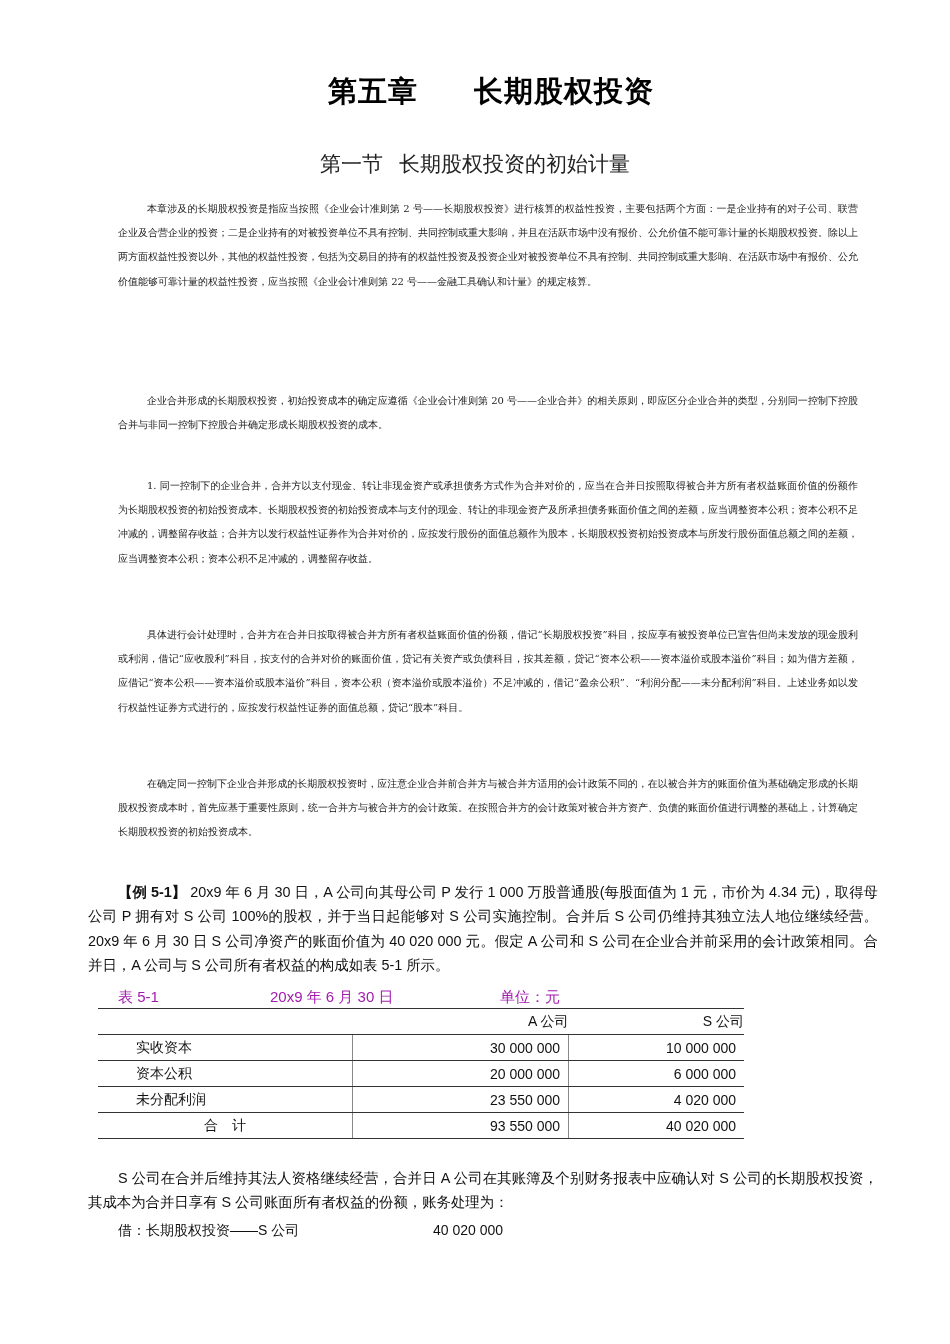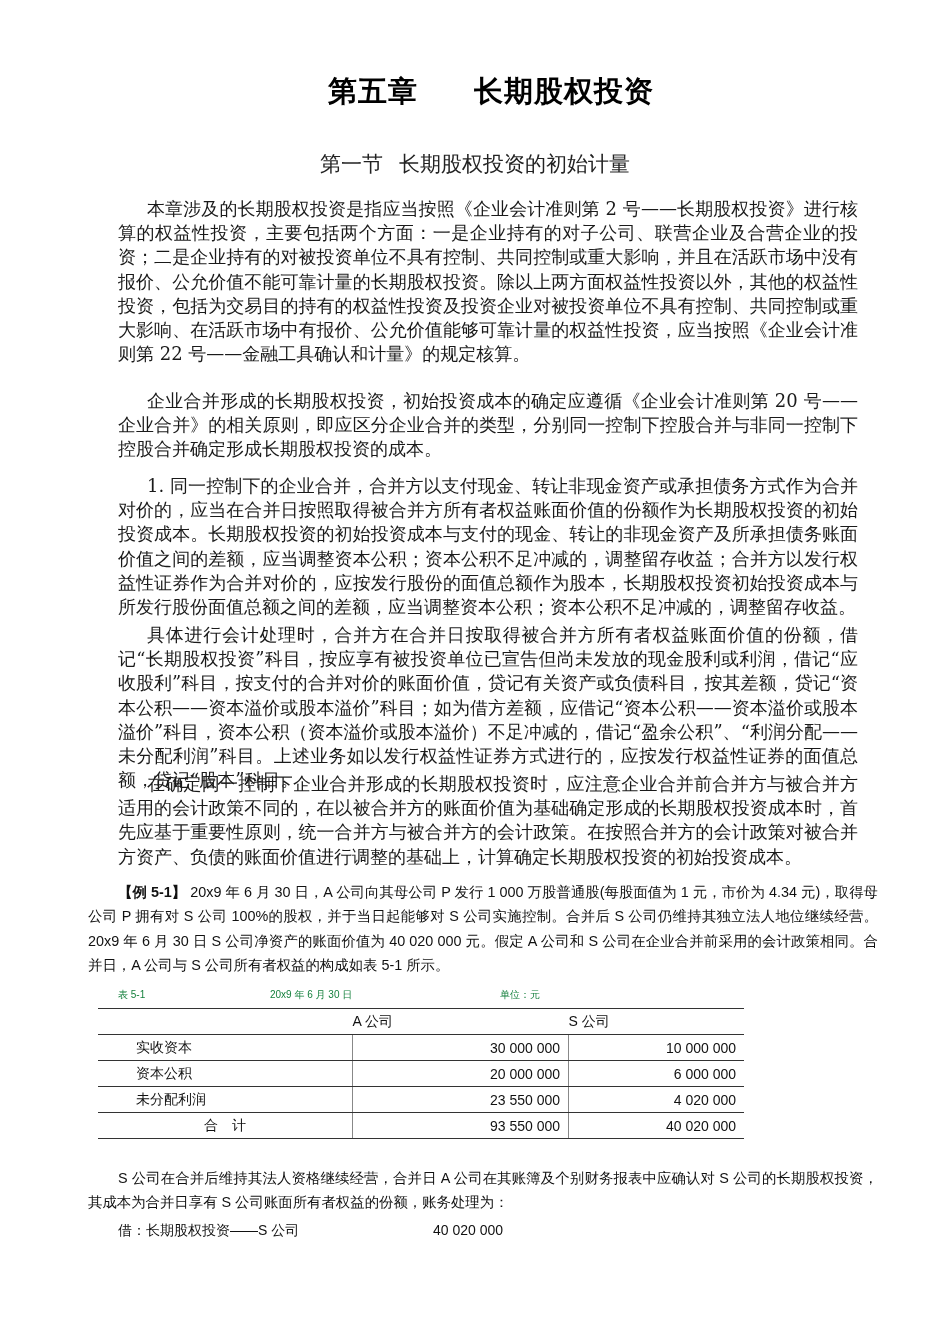--- a/index.html
+++ b/index.html
@@ -12,48 +12,48 @@
   }
   .chapter-title .gap { display: inline-block; width: 56px; }
   .section-title {
     position: absolute; top: 150px; left: 0; width: 950px; text-align: center;
     font-family: "DejaVu Serif", "Liberation Serif", serif;
     font-size: 21px; color: #222;
   }
   .section-title .gap { display: inline-block; width: 16px; }
   .para { position: absolute; left: 118px; width: 740px; margin: 0;
     font-family: "DejaVu Serif", "Liberation Serif", serif;
-    font-size: 18px; line-height: 24.2px; color: #1a1a1a; text-align: justify;
+    font-size: 10px; line-height: 24.2px; color: #1a1a1a; text-align: justify;
     text-indent: 29px; }
   .heading-1 {
     position: absolute; top: 354px; left: 130px;
     font-family: "DejaVu Sans", "Liberation Sans", sans-serif; font-weight: bold;
     font-size: 17px; color: #000;
   }
   .sans-para {
     position: absolute; left: 88px; width: 790px; margin: 0;
     font-family: "Liberation Sans", "DejaVu Sans", sans-serif;
     font-size: 14.4px; line-height: 24.4px; color: #111; text-indent: 30px; text-align: justify;
   }
   .example-label { font-weight: bold; }
   .table-caption {
     position: absolute; top: 988px; left: 118px; width: 500px; height: 20px;
-    font-family: "Liberation Sans", "DejaVu Sans", sans-serif; font-size: 10px; color: #15803d;
+    font-family: "Liberation Sans", "DejaVu Sans", sans-serif; font-size: 15px; color: #a21caf;
   }
   .table-caption span { position: absolute; top: 0; white-space: nowrap; }
   table.equity {
     position: absolute; top: 1008px; left: 98px; width: 646px;
     border-collapse: collapse;
     font-family: "Liberation Sans", "DejaVu Sans", sans-serif; font-size: 14px; color: #111;
   }
   table.equity td, table.equity th {
     height: 25px; padding: 0; border-top: 1px solid #333; border-bottom: 1px solid #333;
     font-weight: normal;
   }
-  table.equity th { text-align: left; }
+  table.equity th { text-align: right; }
   table.equity td.label { width: 216px; padding-left: 38px; text-align: left; border-right: 1px solid #888; }
   table.equity td.label.total { text-align: center; padding-left: 0; letter-spacing: 0; }
   table.equity td.num { text-align: right; padding-right: 8px; }
   table.equity td.num.a { width: 207px; border-right: 1px solid #888; }
   table.equity th.blank { width: 216px; }
   .journal {
     position: absolute; top: 1222px; left: 118px; height: 20px;
     font-family: "Liberation Sans", "DejaVu Sans", sans-serif; font-size: 14px; color: #111;
   }
   .journal span { position: absolute; top: 0; white-space: nowrap; }

